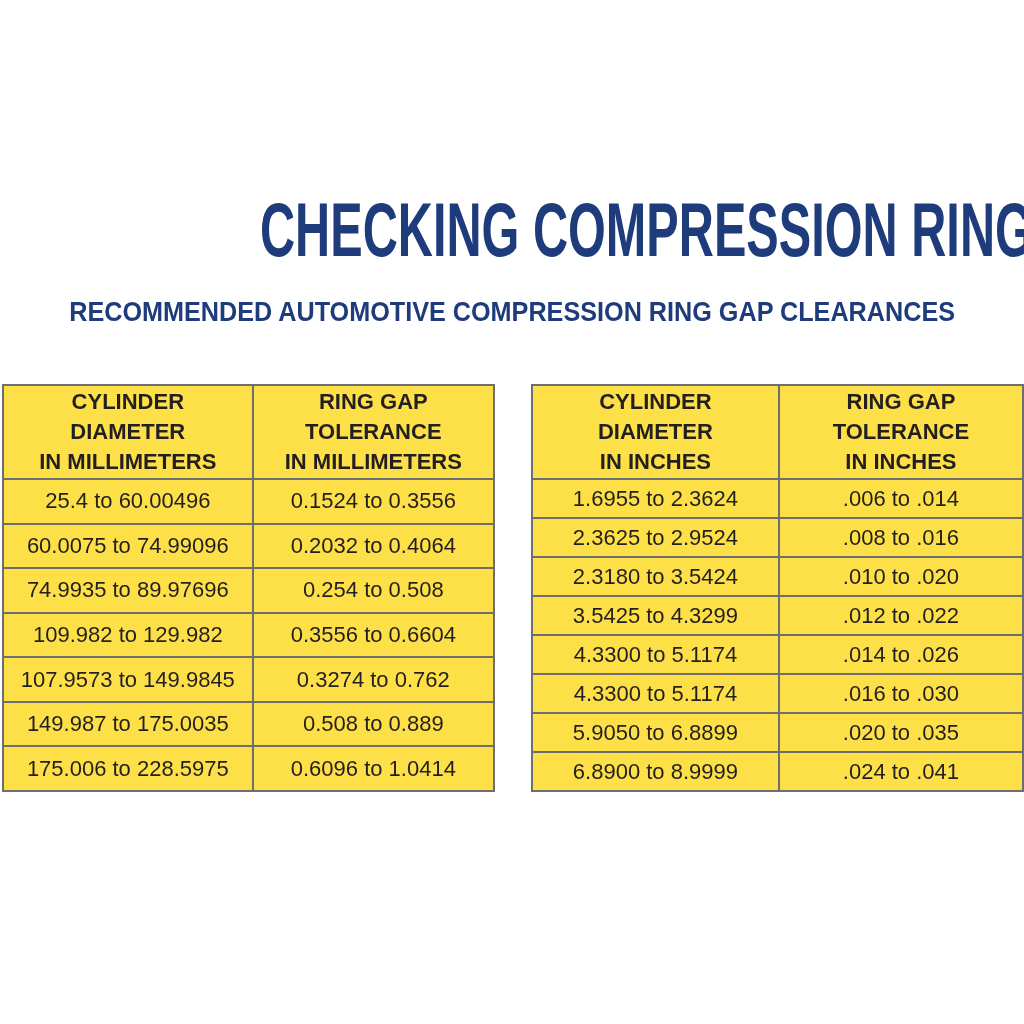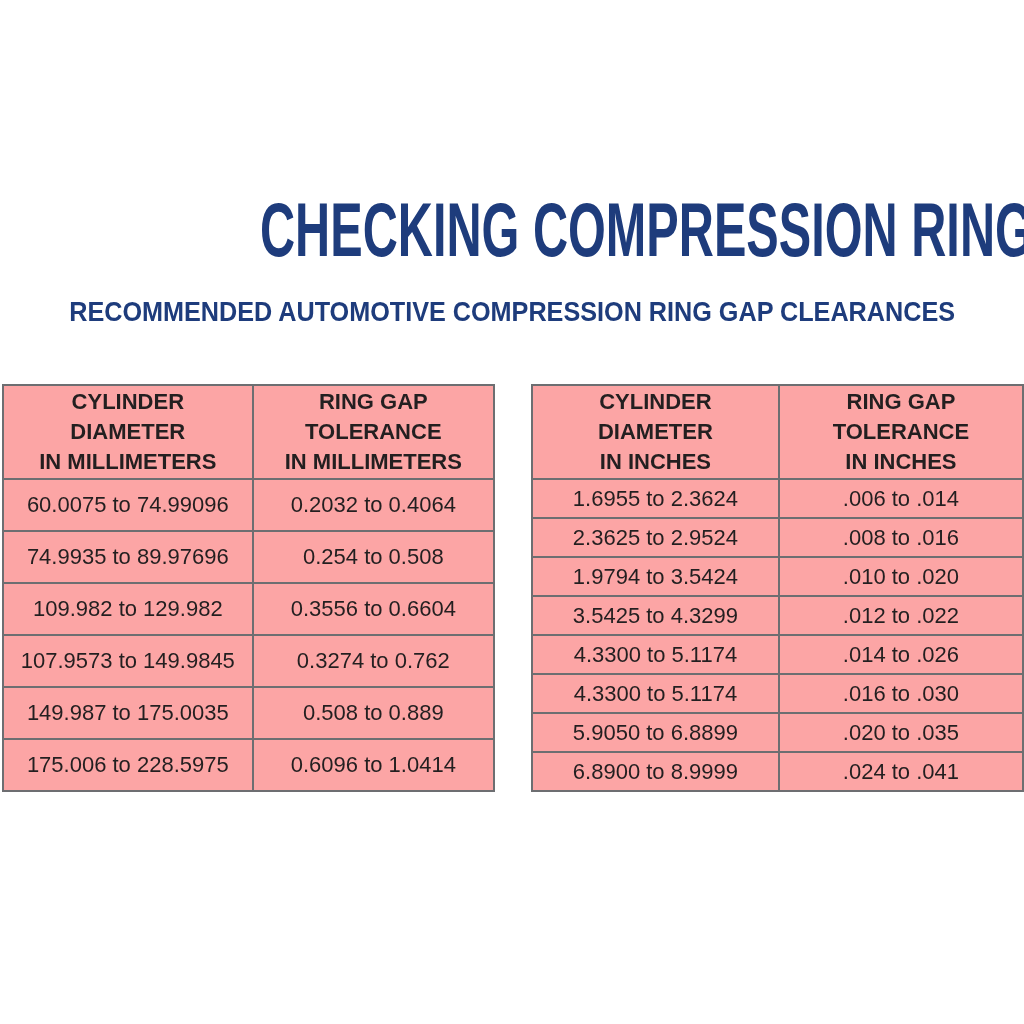--- a/index.html
+++ b/index.html
@@ -56,21 +56,21 @@
   }
   .tables-wrap {
     position: absolute;
     top: 384px;
     left: 2px;
     display: flex;
     gap: 36px;
   }
   table.gap-table {
     border-collapse: collapse;
-    background: #fca5a5;
+    background: #fde047;
   }
   table.gap-table th,
   table.gap-table td {
     border: 2px solid #6d6e71;
     text-align: center;
     vertical-align: middle;
     color: #231f20;
     padding: 0 6px;
   }
   table.gap-table th {
@@ -105,20 +105,24 @@
           <th>CYLINDER
 DIAMETER
 IN MILLIMETERS</th>
           <th>RING GAP
 TOLERANCE
 IN MILLIMETERS</th>
         </tr>
       </thead>
       <tbody>
         <tr>
+          <td>25.4 to 60.00496</td>
+          <td>0.1524 to 0.3556</td>
+        </tr>
+        <tr>
           <td>60.0075 to 74.99096</td>
           <td>0.2032 to 0.4064</td>
         </tr>
         <tr>
           <td>74.9935 to 89.97696</td>
           <td>0.254 to 0.508</td>
         </tr>
         <tr>
           <td>109.982 to 129.982</td>
           <td>0.3556 to 0.6604</td>
@@ -152,21 +156,21 @@
       <tbody>
         <tr>
           <td>1.6955 to 2.3624</td>
           <td>.006 to .014</td>
         </tr>
         <tr>
           <td>2.3625 to 2.9524</td>
           <td>.008 to .016</td>
         </tr>
         <tr>
-          <td>1.9794 to 3.5424</td>
+          <td>2.3180 to 3.5424</td>
           <td>.010 to .020</td>
         </tr>
         <tr>
           <td>3.5425 to 4.3299</td>
           <td>.012 to .022</td>
         </tr>
         <tr>
           <td>4.3300 to 5.1174</td>
           <td>.014 to .026</td>
         </tr>

